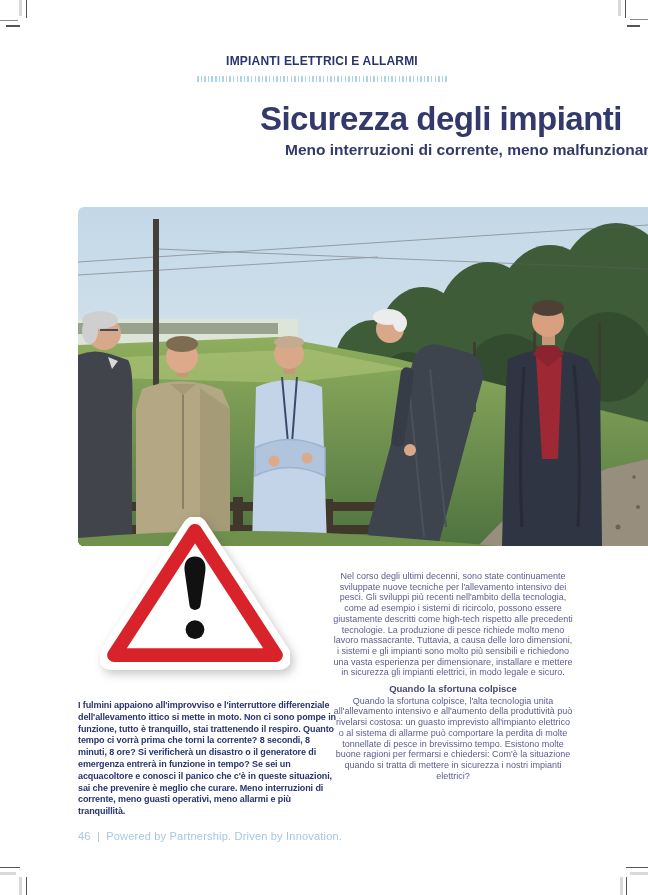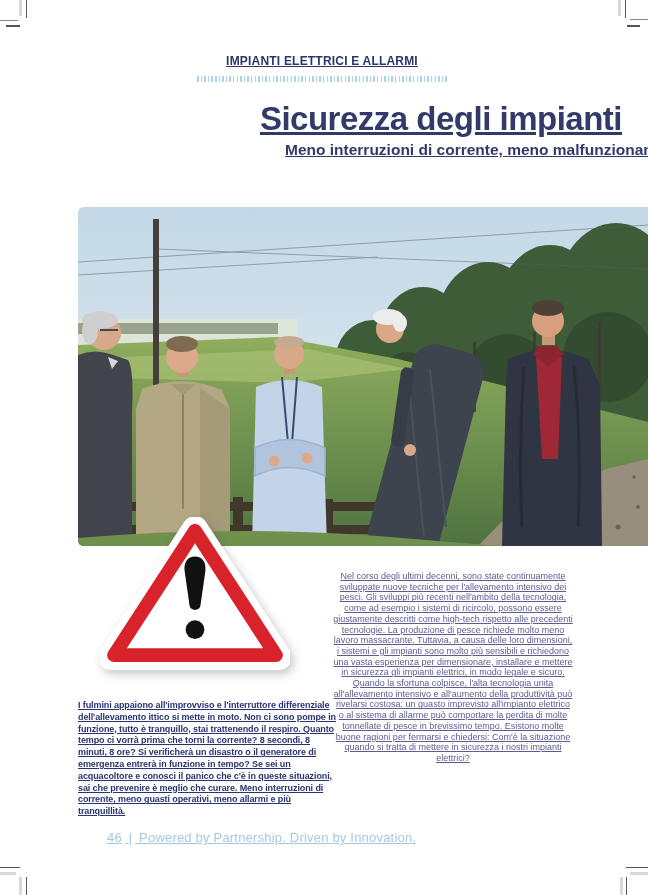--- a/index.html
+++ b/index.html
@@ -2,21 +2,21 @@
 <html><head>
 <meta charset="utf-8">
 <style>
   html,body{margin:0;padding:0;}
   body{
     width:648px;height:895px;position:relative;overflow:hidden;
     background:#ffffff;
     font-family:"Liberation Sans", sans-serif;
     -webkit-font-smoothing:antialiased;
   }
-  .abs{position:absolute;text-decoration:underline;}
+  .abs{position:absolute;}
 
   
   .cm{position:absolute;background:#555;}
   .cm.light{background:#d9d9d9;}
   .cm.gray{background:#8a8a8a;}
 
   
   .kicker{
     left:197px;top:54px;width:250px;text-align:center;
     font-size:12px;font-weight:bold;letter-spacing:.2px;color:#2b356b;
@@ -59,21 +59,21 @@
     left:333px;top:571px;width:240px;
     font-size:9px;line-height:10.7px;color:#5c5c90;
   }
   .rightcol p{margin:0;text-align:center;}
   .rightcol .sec-head{
     margin:6px 0 1px 0;font-size:9.5px;font-weight:bold;color:#474778;
   }
 
   
   .footer{
-    left:78px;top:830px;font-size:13px;color:#a4c8e2;letter-spacing:.2px;margin-left:29px;
+    left:78px;top:830px;font-size:11px;color:#a4c8e2;letter-spacing:.2px;
   }
   .footer span{margin-right:3px;}
 </style>
 </head>
 <body>
 
 <div>
   <div class="cm light" style="left:19px;top:0;width:3px;height:16px"></div>
   <div class="cm" style="left:26px;top:0;width:1px;height:18px"></div>
   <div class="cm gray" style="left:0;top:20px;width:18px;height:1px"></div>
@@ -224,20 +224,21 @@
     <path d="M95 14 L177 140 L13 140 Z" fill="#ffffff" stroke="#d8232a" stroke-width="14" stroke-linejoin="round"></path>
     <path d="M95 40 c7.5 0 11.5 5.5 10.5 15 l-5 35 c-0.7 5.5 -10.3 5.5 -11 0 l-5 -35 c-1 -9.5 3 -15 10.5 -15 z" fill="#111111"></path>
     <circle cx="95" cy="114" r="9.5" fill="#111111"></circle>
   </svg>
 </div>
 
 <div class="abs lead">I fulmini appaiono all'improvviso e l'interruttore differenziale dell'allevamento ittico si mette in moto. Non ci sono pompe in funzione, tutto è tranquillo, stai trattenendo il respiro. Quanto tempo ci vorrà prima che torni la corrente? 8 secondi, 8 minuti, 8 ore? Si verificherà un disastro o il generatore di emergenza entrerà in funzione in tempo? Se sei un acquacoltore e conosci il panico che c'è in queste situazioni, sai che prevenire è meglio che curare. Meno interruzioni di corrente, meno guasti operativi, meno allarmi e più tranquillità.</div>
 
 <div class="abs rightcol">
   <p>Nel corso degli ultimi decenni, sono state continuamente sviluppate nuove tecniche per l'allevamento intensivo dei pesci. Gli sviluppi più recenti nell'ambito della tecnologia, come ad esempio i sistemi di ricircolo, possono essere giustamente descritti come high-tech rispetto alle precedenti tecnologie. La produzione di pesce richiede molto meno lavoro massacrante. Tuttavia, a causa delle loro dimensioni, i sistemi e gli impianti sono molto più sensibili e richiedono una vasta esperienza per dimensionare, installare e mettere in sicurezza gli impianti elettrici, in modo legale e sicuro.</p>
+  <p class="sec-head">Quando la sfortuna colpisce</p>
   <p>Quando la sfortuna colpisce, l'alta tecnologia unita all'allevamento intensivo e all'aumento della produttività può rivelarsi costosa: un guasto imprevisto all'impianto elettrico o al sistema di allarme può comportare la perdita di molte tonnellate di pesce in brevissimo tempo. Esistono molte buone ragioni per fermarsi e chiedersi: Com'è la situazione quando si tratta di mettere in sicurezza i nostri impianti elettrici?</p>
 </div>
 
 <div class="abs footer">
   <span>46</span>
   <span>|</span>
   <span>Powered by Partnership. Driven by Innovation.</span>
 </div>
 
 </body></html>

